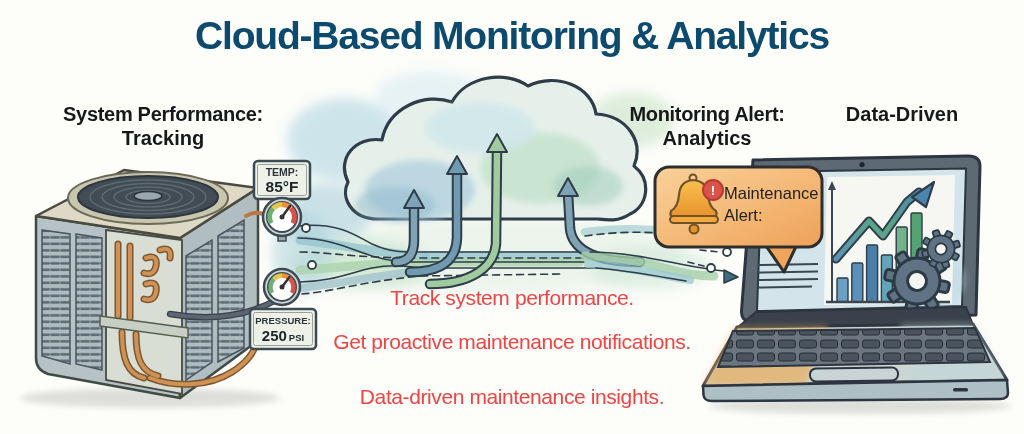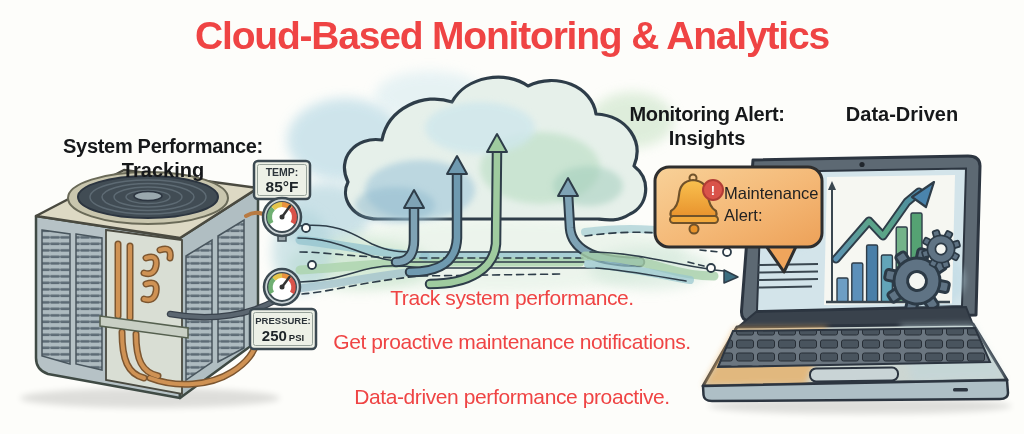--- a/index.html
+++ b/index.html
@@ -3,26 +3,26 @@
 <meta charset="utf-8">
 <style>
   html,body{margin:0;padding:0;background:#ffffff;}
   .canvas{
     position:relative;width:1024px;height:434px;overflow:hidden;
     background:#fdfdfa;font-family:"Liberation Sans", sans-serif;color:#16181a;
   }
   .canvas svg{position:absolute;left:0;top:0;}
   .title{
     position:absolute;left:0;top:14px;width:1024px;margin:0;text-align:center;
-    font-size:39px;font-weight:700;letter-spacing:-1.2px;color:#ef4444;
+    font-size:39px;font-weight:700;letter-spacing:-1.2px;color:#0c4a6e;
   }
   .sec-label{position:absolute;text-align:center;line-height:1.18;}
   .sec-label .lh{font-size:20px;font-weight:700;letter-spacing:-0.3px;}
   .sec-label .ls{font-size:20px;font-weight:700;}
-  .lbl-sys{left:28px;top:103px;width:270px;margin-top:32px;}
+  .lbl-sys{left:28px;top:103px;width:270px;}
   .lbl-alert{left:617px;top:103px;width:180px;}
   .lbl-insights{left:797px;top:103px;width:210px;}
   .cap{position:absolute;left:262px;width:500px;text-align:center;
        font-size:21px;letter-spacing:-0.4px;color:#ef4444;}
   .cap1{top:286px;}
   .cap2{top:330px;}
   .cap3{top:385px;}
 </style>
 </head>
 <body>
@@ -315,23 +315,23 @@
 </svg>
 
   <h1 class="title">Cloud-Based Monitoring &amp; Analytics</h1>
 
   <div class="sec-label lbl-sys">
     <div class="lh">System Performance:</div>
     <div class="ls">Tracking</div>
   </div>
   <div class="sec-label lbl-alert">
     <div class="lh">Monitoring Alert:</div>
-    <div class="ls">Insights</div>
+    <div class="ls">Analytics</div>
   </div>
   <div class="sec-label lbl-insights">
     <div class="ls">Data-Driven</div>
   </div>
 
   <div class="cap cap1">Track system performance.</div>
   <div class="cap cap2">Get proactive maintenance notifications.</div>
-  <div class="cap cap3">Data-driven performance proactive.</div>
+  <div class="cap cap3">Data-driven maintenance insights.</div>
 
 </div>
 
 </body></html>

